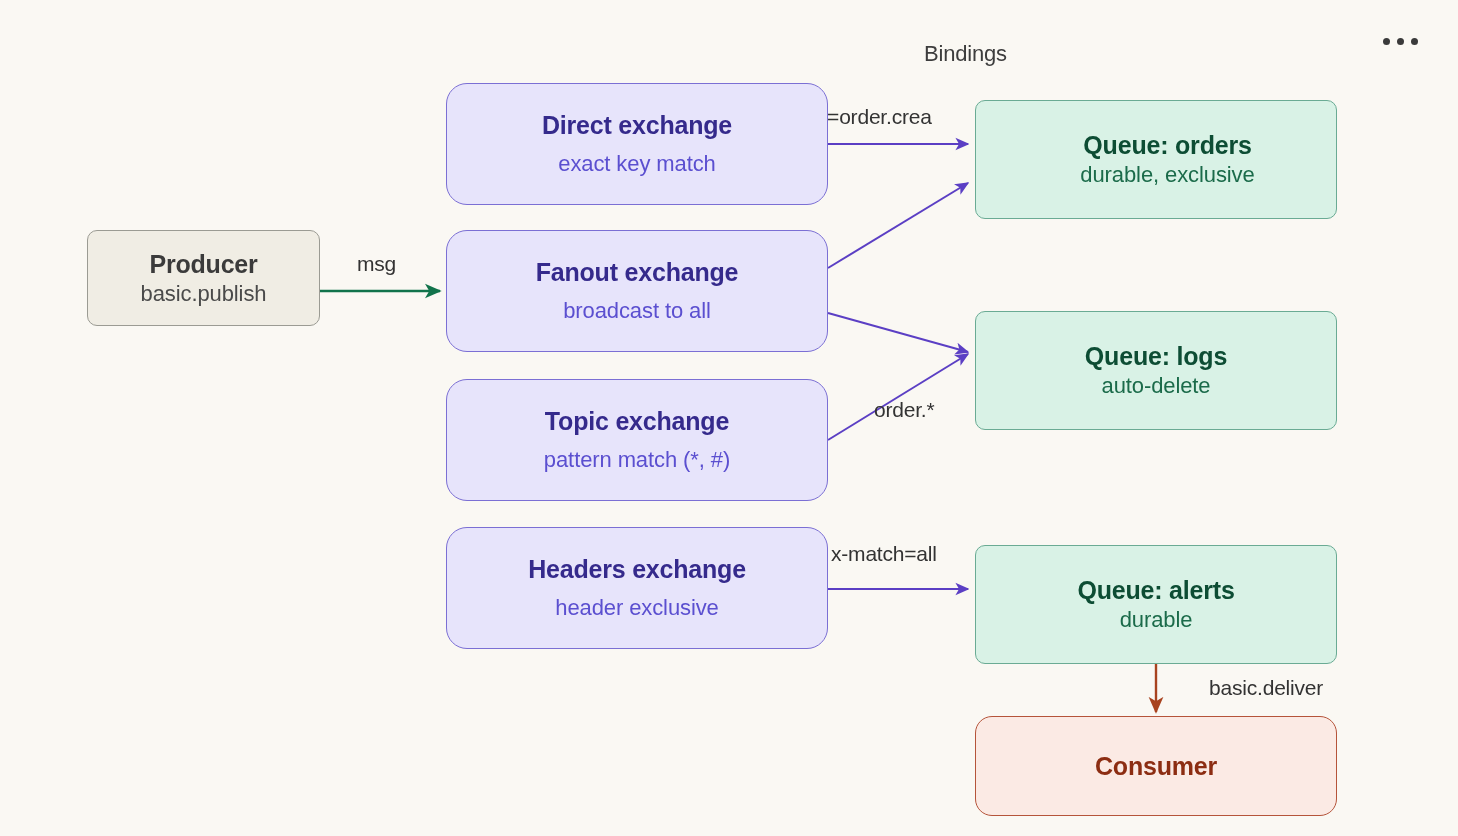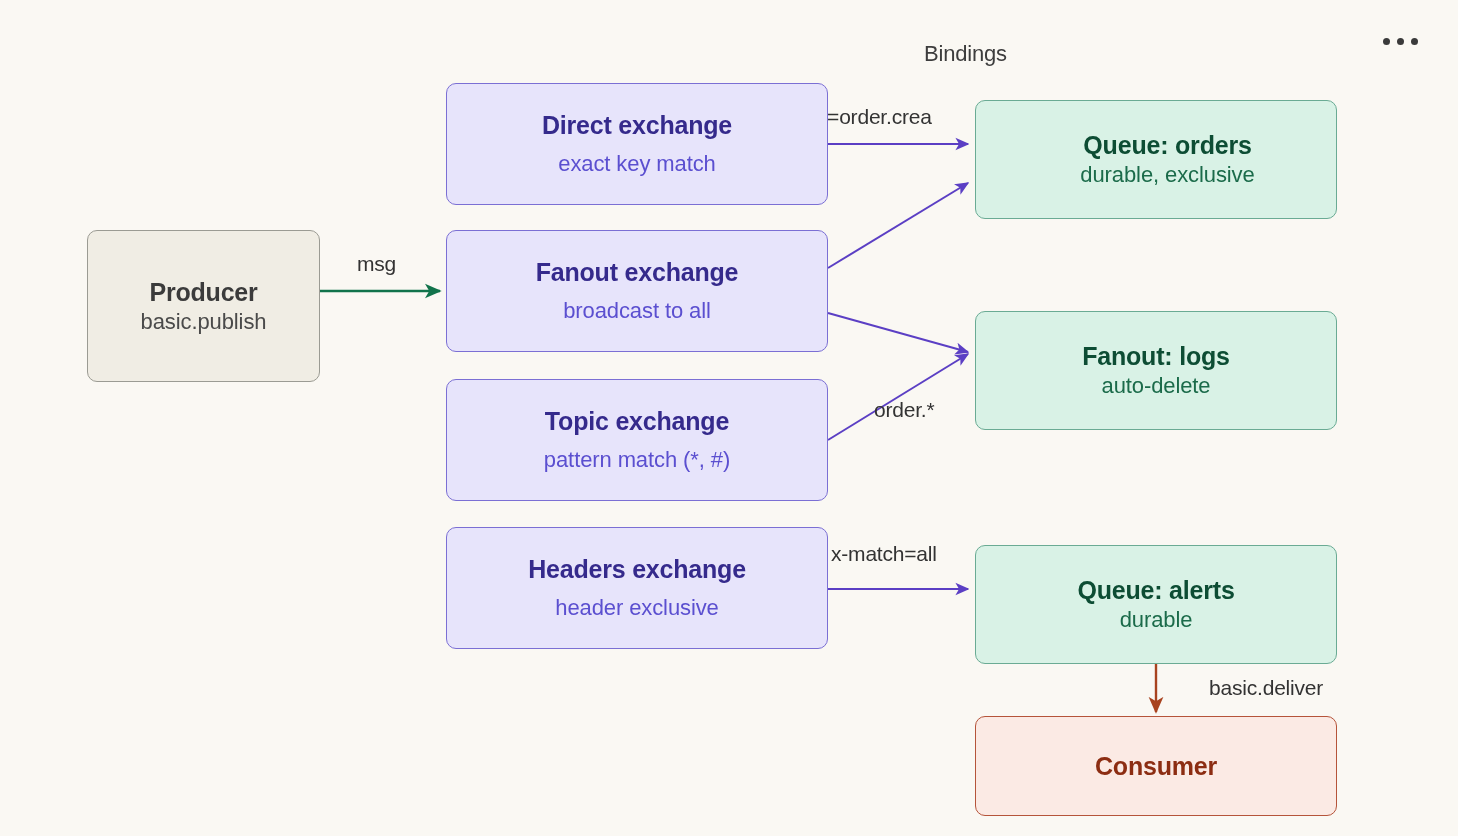--- a/index.html
+++ b/index.html
@@ -49,36 +49,38 @@
     background: #f0ede4;
     border-color: #9b9b93;
   }
   .n-producer .title { font-size: 25px; color: #3b3b3b; margin-bottom: 2px; }
   .n-producer .sub   { font-size: 22px; color: #4a4a4a; }
 
   
   .n-exchange {
     background: #e7e4fb;
     border-color: #7b6fd4;
+    border-radius: 21px;
   }
   .n-exchange .title { font-size: 25px; color: #352a8c; margin-bottom: 2px; }
   .n-exchange .sub   { font-size: 22px; color: #5b4fd0; margin-top: 9px; }
 
   
   .n-queue {
     background: #d9f2e6;
     border-color: #6aab94;
   }
   .n-queue .title { font-size: 25px; color: #0d4d34; margin-bottom: 2px; }
   .n-queue .sub   { font-size: 22px; color: #1b6b4a; }
 
   
   .n-consumer {
     background: #fbeae4;
     border-color: #b5543a;
+    border-radius: 17px;
   }
   .n-consumer .title { font-size: 25px; color: #8c2d12; }
 
   .edge-label {
     position: absolute;
     font-size: 21px;
     color: #333333;
     white-space: nowrap;
     letter-spacing: -0.2px;
     z-index: 1;
@@ -141,21 +143,21 @@
   </svg>
 
   <div id="board-title" style="left:924px; top:41px;">Bindings</div>
 
   <div id="more-menu" style="left:1383px; top:38px;">
     <span></span>
     <span></span>
     <span></span>
   </div>
 
-  <div class="node n-producer" style="left:87px; top:230px; width:233px; height:152px;align-items:center;">
+  <div class="node n-producer" style="left:87px; top:230px; width:233px; height:96px;align-items:center;">
     <div class="title">Producer</div>
     <div class="sub">basic.publish</div>
   </div>
 
   <div class="node n-exchange" style="left:446px; top:83px; width:382px; height:122px;">
     <div class="title">Direct exchange</div>
     <div class="sub">exact key match</div>
   </div>
 
   <div class="node n-exchange" style="left:446px; top:230px; width:382px; height:122px;">
@@ -172,21 +174,21 @@
     <div class="title">Headers exchange</div>
     <div class="sub">header exclusive</div>
   </div>
 
   <div class="node n-queue" style="left:975px; top:100px; width:362px; height:119px;padding-left:23px;">
     <div class="title">Queue: orders</div>
     <div class="sub">durable, exclusive</div>
   </div>
 
   <div class="node n-queue" style="left:975px; top:311px; width:362px; height:119px;">
-    <div class="title">Fanout: logs</div>
+    <div class="title">Queue: logs</div>
     <div class="sub">auto-delete</div>
   </div>
 
   <div class="node n-queue" style="left:975px; top:545px; width:362px; height:119px;">
     <div class="title">Queue: alerts</div>
     <div class="sub">durable</div>
   </div>
 
   <div class="node n-consumer" style="left:975px; top:716px; width:362px; height:100px;">
     <div class="title">Consumer</div>

